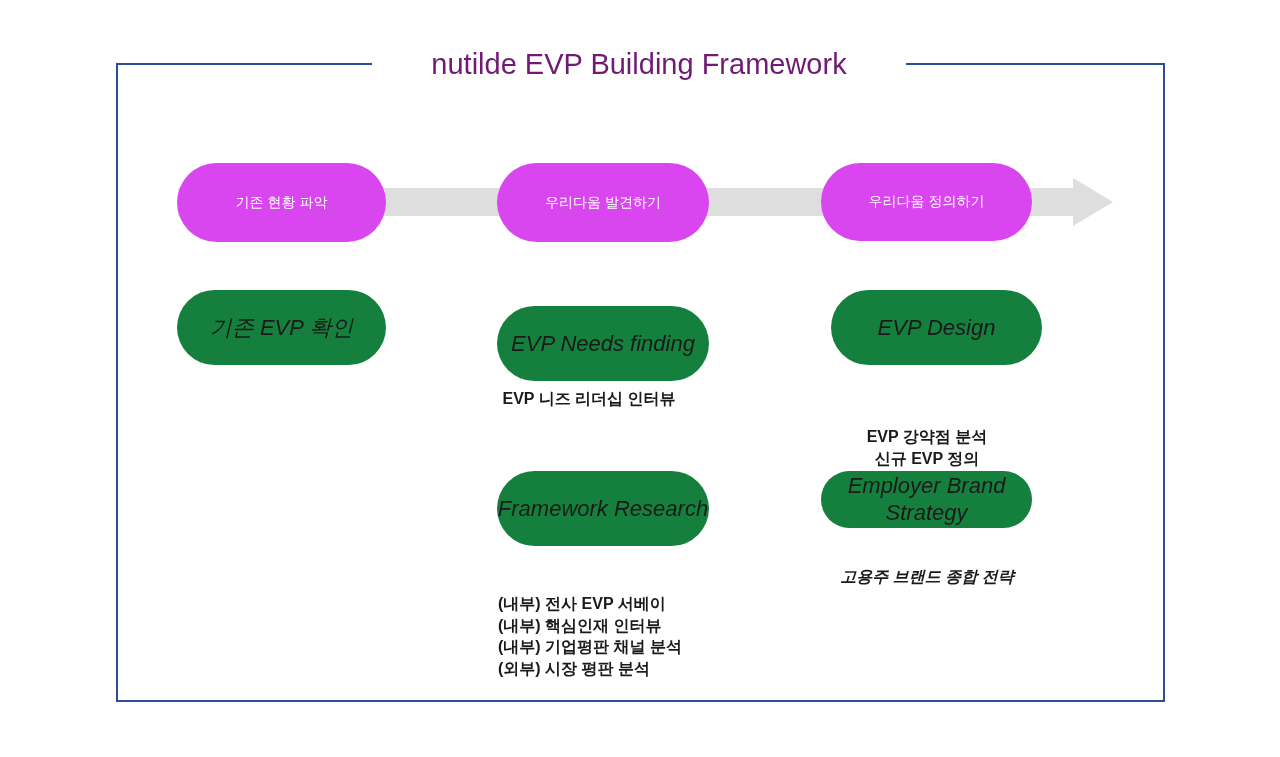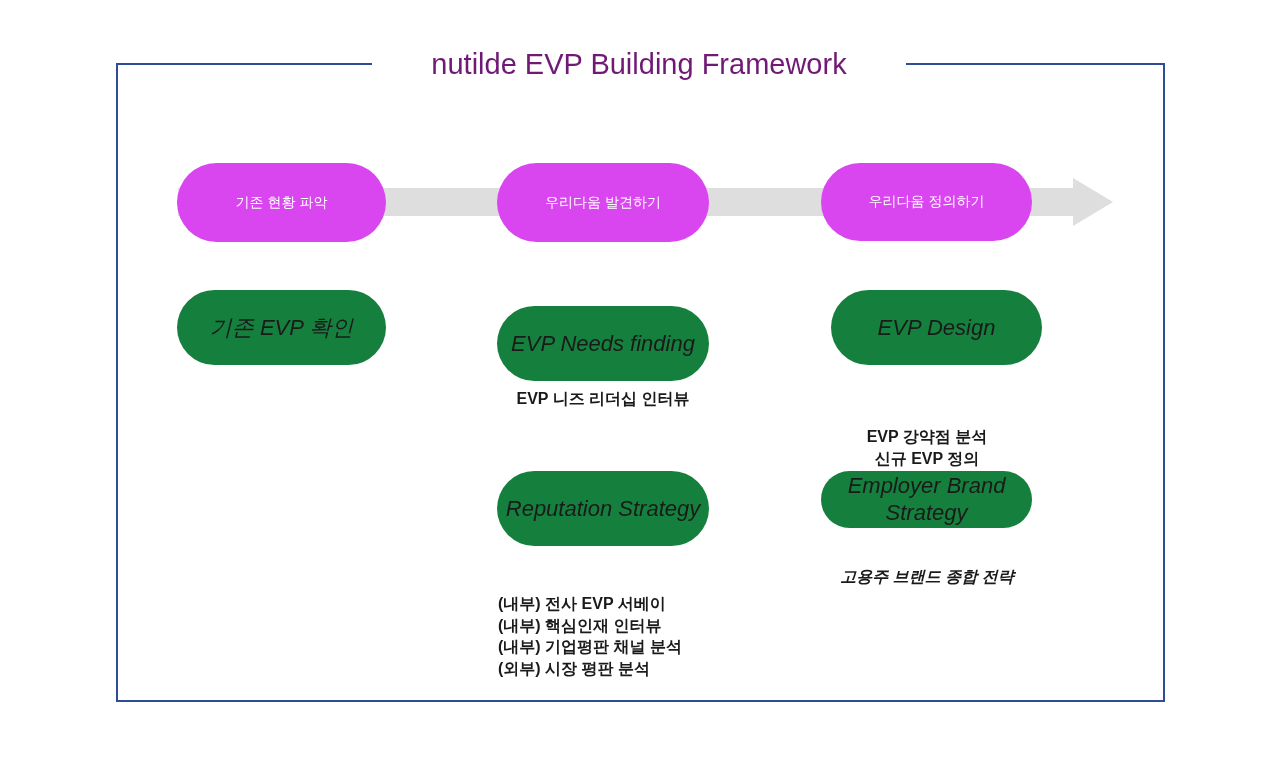--- a/index.html
+++ b/index.html
@@ -113,21 +113,21 @@
     position: absolute;
     font-size: 16px;
     font-weight: bold;
     color: #1a1a1a;
     line-height: 1.35;
     white-space: pre-line;
   }
   .caption-center { text-align: center; }
   .caption-left   { text-align: left; }
 
-  #cap-1-0 { left: 467px; top: 388px; width: 272px; }
+  #cap-1-0 { left: 453px; top: 388px; width: 272px; }
   #cap-2-0 { left: 791px; top: 388px; width: 272px; margin-top: 38px; }
   #cap-1-1 { left: 498px; top: 593px; width: 300px; }
   #cap-2-1 { left: 791px; top: 566px; width: 272px; font-style: italic; }
 </style>
 </head>
 <body>
 
 <div id="frame"></div>
 
 <div id="title-gap"></div>
@@ -138,21 +138,21 @@
 
 <div class="pill pill-primary" id="stage-0">기존 현황 파악</div>
 <div class="pill pill-primary" id="stage-1">우리다움 발견하기</div>
 <div class="pill pill-primary" id="stage-2">우리다움 정의하기</div>
 
 <div class="pill pill-secondary" id="item-0-0">기존 EVP 확인</div>
 
 <div class="pill pill-secondary" id="item-1-0">EVP Needs finding</div>
 <div class="caption caption-center" id="cap-1-0">EVP 니즈 리더십 인터뷰</div>
 
-<div class="pill pill-secondary" id="item-1-1">Reputation Strategy</div>
+<div class="pill pill-secondary" id="item-1-1">Framework Research</div>
 <div class="caption caption-left" id="cap-1-1">(내부) 전사 EVP 서베이
 (내부) 핵심인재 인터뷰
 (내부) 기업평판 채널 분석
 (외부) 시장 평판 분석</div>
 
 <div class="pill pill-secondary" id="item-2-0">EVP Design</div>
 <div class="caption caption-center" id="cap-2-0">EVP 강약점 분석
 신규 EVP 정의</div>
 
 <div class="pill pill-secondary" id="item-2-1">Employer Brand

